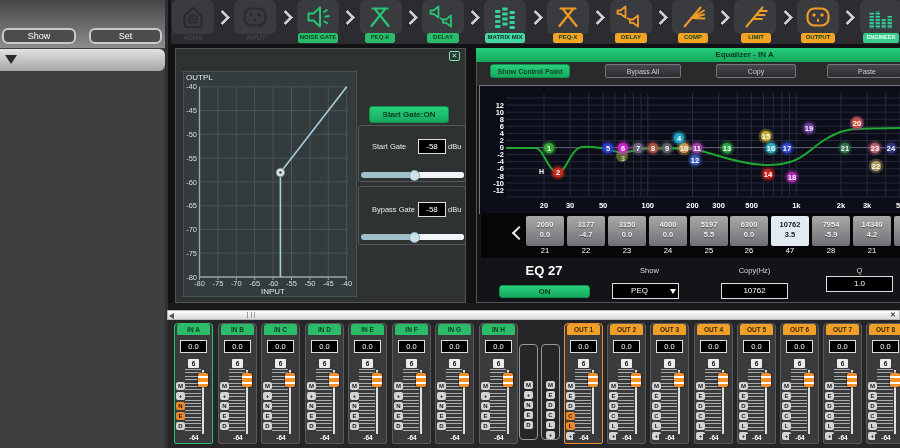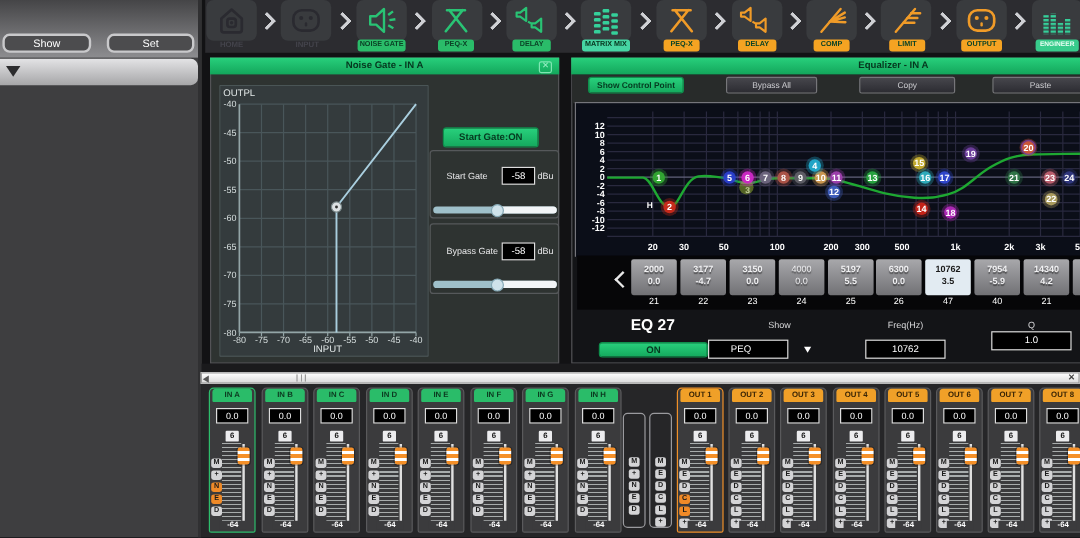--- a/index.html
+++ b/index.html
@@ -158,21 +158,20 @@
           <rect width="4" height="2" fill="#35d09a"></rect>
         </pattern>
       </defs>
       <rect x="3.5" y="9.6" width="4.4" height="16" fill="url(#segp)"></rect>
       <rect x="9.5" y="8.2" width="4.4" height="17.4" fill="url(#segp)"></rect>
       <rect x="15.5" y="16" width="4.4" height="9.6" fill="url(#segp)"></rect>
       <rect x="21.5" y="12.8" width="4.4" height="12.8" fill="url(#segp)"></rect>
     </svg>
 <div class="ab pill" style="left:863px;width:36px;background:#38cc8c;color:#eafff5;font-size:5.5px">ENGINEER</div>
 <div class="ab panel" style="left:175px;top:48px;width:291px;height:255px"></div>
-<div class="ab tbar" style="left:175px;top:48px;width:291px">Noise Gate - IN A</div>
 <div class="ab" style="left:449px;top:50.5px;width:11px;height:10px;border:1px solid #7fe6b2;border-radius:2px;color:#9eefc8;font-size:7px;line-height:8px;text-align:center">✕</div>
 <svg class="ab" style="left:183px;top:71px" width="174" height="226" viewBox="0 0 174 226">
       <rect x="0" y="0" width="174" height="226" fill="#343b3d" stroke="#5c6a6c" stroke-width="1"></rect>
       <line x1="16.5" y1="15.8" x2="16.5" y2="206" stroke="#49565a" stroke-width="1"></line>
       <line x1="34.9" y1="15.8" x2="34.9" y2="206" stroke="#49565a" stroke-width="1"></line>
       <line x1="53.3" y1="15.8" x2="53.3" y2="206" stroke="#49565a" stroke-width="1"></line>
       <line x1="71.7" y1="15.8" x2="71.7" y2="206" stroke="#49565a" stroke-width="1"></line>
       <line x1="90.1" y1="15.8" x2="90.1" y2="206" stroke="#49565a" stroke-width="1"></line>
       <line x1="108.5" y1="15.8" x2="108.5" y2="206" stroke="#49565a" stroke-width="1"></line>
       <line x1="126.9" y1="15.8" x2="126.9" y2="206" stroke="#49565a" stroke-width="1"></line>
@@ -384,40 +383,40 @@
       <text x="63" y="84.6" font-size="7" font-weight="bold" fill="#fff" text-anchor="end" font-family="Liberation Sans">H</text>
     </svg>
 <div class="ab" style="left:481px;top:213px;width:424px;height:45px;background:#060608"></div>
 <div class="ab" style="left:514px;top:228px;width:10px;height:10px;border-left:2px solid #e8e8e8;border-bottom:2px solid #e8e8e8;transform:rotate(45deg)"></div>
 <div class="ab" style="left:526px;top:216px;width:38px;height:30px;border-radius:2px;background:linear-gradient(#a8a8ab,#717175);color:#f0f0f2;text-shadow:0 1px 1px rgba(0,0,0,.5);font-size:7.5px;font-weight:bold;text-align:center;padding-top:4px;line-height:10px">2000<br>0.0</div>
 <div class="ab" style="left:526px;top:246px;width:38px;color:#fff;font-size:7.5px;text-align:center">21</div>
 <div class="ab" style="left:567px;top:216px;width:38px;height:30px;border-radius:2px;background:linear-gradient(#a8a8ab,#717175);color:#f0f0f2;text-shadow:0 1px 1px rgba(0,0,0,.5);font-size:7.5px;font-weight:bold;text-align:center;padding-top:4px;line-height:10px">3177<br>-4.7</div>
 <div class="ab" style="left:567px;top:246px;width:38px;color:#fff;font-size:7.5px;text-align:center">22</div>
 <div class="ab" style="left:608px;top:216px;width:38px;height:30px;border-radius:2px;background:linear-gradient(#a8a8ab,#717175);color:#f0f0f2;text-shadow:0 1px 1px rgba(0,0,0,.5);font-size:7.5px;font-weight:bold;text-align:center;padding-top:4px;line-height:10px">3150<br>0.0</div>
 <div class="ab" style="left:608px;top:246px;width:38px;color:#fff;font-size:7.5px;text-align:center">23</div>
-<div class="ab" style="left:649px;top:216px;width:38px;height:30px;border-radius:2px;background:linear-gradient(#a8a8ab,#717175);color:#f0f0f2;text-shadow:0 1px 1px rgba(0,0,0,.5);font-size:7.5px;font-weight:normal;text-align:center;padding-top:4px;line-height:10px">4000<br>0.0</div>
+<div class="ab" style="left:649px;top:216px;width:38px;height:30px;border-radius:2px;background:linear-gradient(#a8a8ab,#717175);color:#f0f0f2;text-shadow:0 1px 1px rgba(0,0,0,.5);font-size:7.5px;font-weight:bold;text-align:center;padding-top:4px;line-height:10px">4000<br>0.0</div>
 <div class="ab" style="left:649px;top:246px;width:38px;color:#fff;font-size:7.5px;text-align:center">24</div>
 <div class="ab" style="left:690px;top:216px;width:38px;height:30px;border-radius:2px;background:linear-gradient(#a8a8ab,#717175);color:#f0f0f2;text-shadow:0 1px 1px rgba(0,0,0,.5);font-size:7.5px;font-weight:bold;text-align:center;padding-top:4px;line-height:10px">5197<br>5.5</div>
 <div class="ab" style="left:690px;top:246px;width:38px;color:#fff;font-size:7.5px;text-align:center">25</div>
 <div class="ab" style="left:730px;top:216px;width:38px;height:30px;border-radius:2px;background:linear-gradient(#a8a8ab,#717175);color:#f0f0f2;text-shadow:0 1px 1px rgba(0,0,0,.5);font-size:7.5px;font-weight:bold;text-align:center;padding-top:4px;line-height:10px">6300<br>0.0</div>
 <div class="ab" style="left:730px;top:246px;width:38px;color:#fff;font-size:7.5px;text-align:center">26</div>
 <div class="ab" style="left:771px;top:216px;width:38px;height:30px;border-radius:2px;background:#e2ebf2;color:#1a1a1a;font-size:7.5px;font-weight:bold;text-align:center;padding-top:4px;line-height:10px">10762<br>3.5</div>
 <div class="ab" style="left:771px;top:246px;width:38px;color:#fff;font-size:7.5px;text-align:center">47</div>
 <div class="ab" style="left:812px;top:216px;width:38px;height:30px;border-radius:2px;background:linear-gradient(#a8a8ab,#717175);color:#f0f0f2;text-shadow:0 1px 1px rgba(0,0,0,.5);font-size:7.5px;font-weight:bold;text-align:center;padding-top:4px;line-height:10px">7954<br>-5.9</div>
-<div class="ab" style="left:812px;top:246px;width:38px;color:#fff;font-size:7.5px;text-align:center">40</div>
+<div class="ab" style="left:812px;top:246px;width:38px;color:#fff;font-size:7.5px;text-align:center">28</div>
 <div class="ab" style="left:853px;top:216px;width:38px;height:30px;border-radius:2px;background:linear-gradient(#a8a8ab,#717175);color:#f0f0f2;text-shadow:0 1px 1px rgba(0,0,0,.5);font-size:7.5px;font-weight:bold;text-align:center;padding-top:4px;line-height:10px">14340<br>4.2</div>
 <div class="ab" style="left:853px;top:246px;width:38px;color:#fff;font-size:7.5px;text-align:center">21</div>
 <div class="ab" style="left:894px;top:216px;width:38px;height:30px;border-radius:2px;background:linear-gradient(#a8a8ab,#717175);color:#f0f0f2;text-shadow:0 1px 1px rgba(0,0,0,.5);font-size:7.5px;font-weight:bold;text-align:center;padding-top:4px;line-height:10px">20000<br>0.0</div>
 <div class="ab" style="left:894px;top:246px;width:38px;color:#fff;font-size:7.5px;text-align:center">30</div>
 <div class="ab" style="left:504px;top:263px;width:80px;color:#fff;font-size:13px;font-weight:bold;text-align:center">EQ 27</div>
 <div class="ab gbtn" style="left:499px;top:285px;width:91px;height:13px;font-size:8px;line-height:12px">ON</div>
 <div class="ab" style="left:616px;top:266px;width:67px;color:#d8d8da;font-size:7.5px;text-align:center">Show</div>
-<div class="ab vbox" style="left:590px;top:283px;width:67px;height:16px;line-height:14px;padding-right:12px">PEQ</div>
+<div class="ab vbox" style="left:612px;top:283px;width:67px;height:16px;line-height:14px;padding-right:12px">PEQ</div>
 <div class="ab" style="left:670px;top:289px;width:0;height:0;border-left:3.5px solid transparent;border-right:3.5px solid transparent;border-top:5px solid #fff"></div>
-<div class="ab" style="left:721px;top:266px;width:67px;color:#d8d8da;font-size:7.5px;text-align:center">Freq(Hz)</div>
+<div class="ab" style="left:721px;top:266px;width:67px;color:#d8d8da;font-size:7.5px;text-align:center">Copy(Hz)</div>
 <div class="ab vbox" style="left:721px;top:283px;width:67px;height:16px;line-height:14px">10762</div>
 <div class="ab" style="left:826px;top:266px;width:67px;color:#d8d8da;font-size:7.5px;text-align:center">Q</div>
 <div class="ab vbox" style="left:826px;top:276px;width:67px;height:16px;line-height:14px">1.0</div>
 <div class="ab" style="left:168px;top:303px;width:732px;height:145px;background:#1a1a1c"></div>
 <div class="ab" style="left:168px;top:320px;width:732px;height:128px;background:#262628"></div>
 <div class="ab" style="left:167px;top:310px;width:733px;height:10px;background:linear-gradient(#ffffff,#dadada);border:1px solid #b8b8b8"></div>
 <div class="ab" style="left:169px;top:312.5px;width:0;height:0;border-top:3px solid transparent;border-bottom:3px solid transparent;border-right:5px solid #555"></div>
 <div class="ab" style="left:247px;top:312px;width:8px;height:6px;border-left:1px solid #999;border-right:1px solid #999;background:linear-gradient(90deg,transparent 3px,#999 3px,#999 4px,transparent 4px)"></div>
 <div class="ab" style="left:890px;top:311px;color:#444;font-size:7px;font-weight:bold">✕</div>
 <div class="ab" style="left:174px;top:323px;width:39px;height:121px;background:#3b3b3d;border:1px solid #2dbd6c;border-radius:4px 4px 2px 2px">

